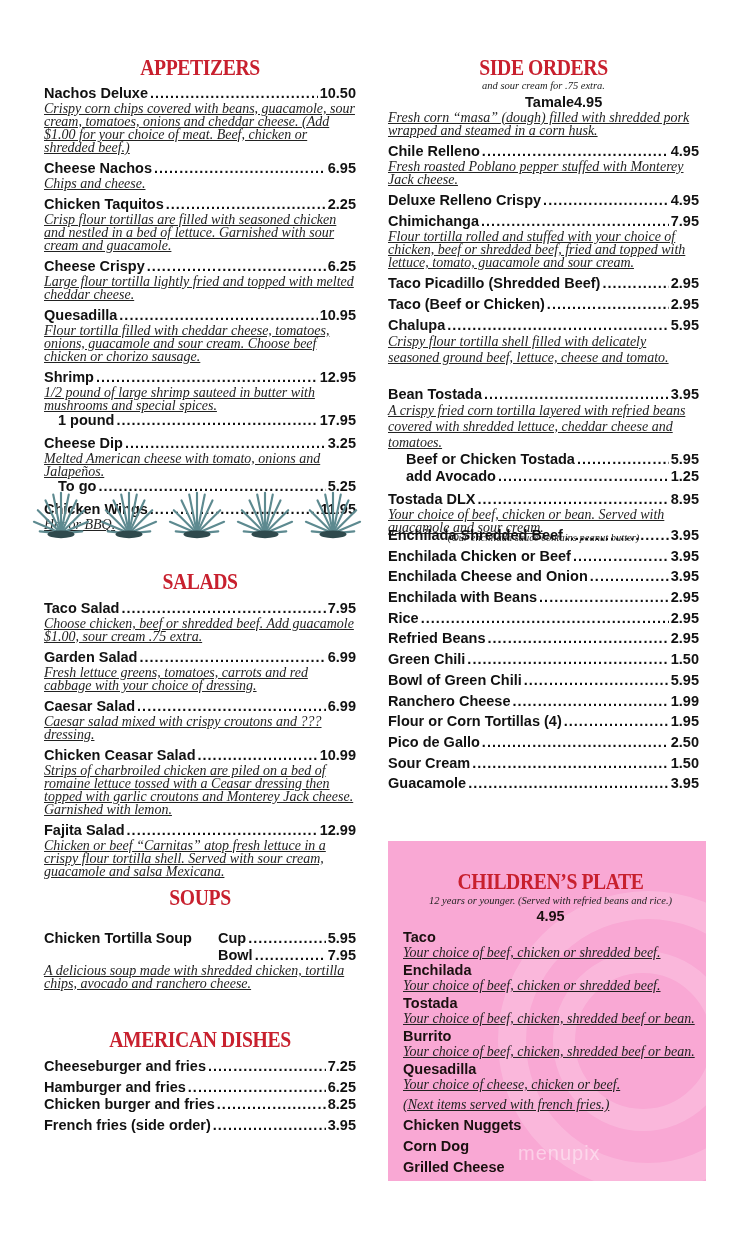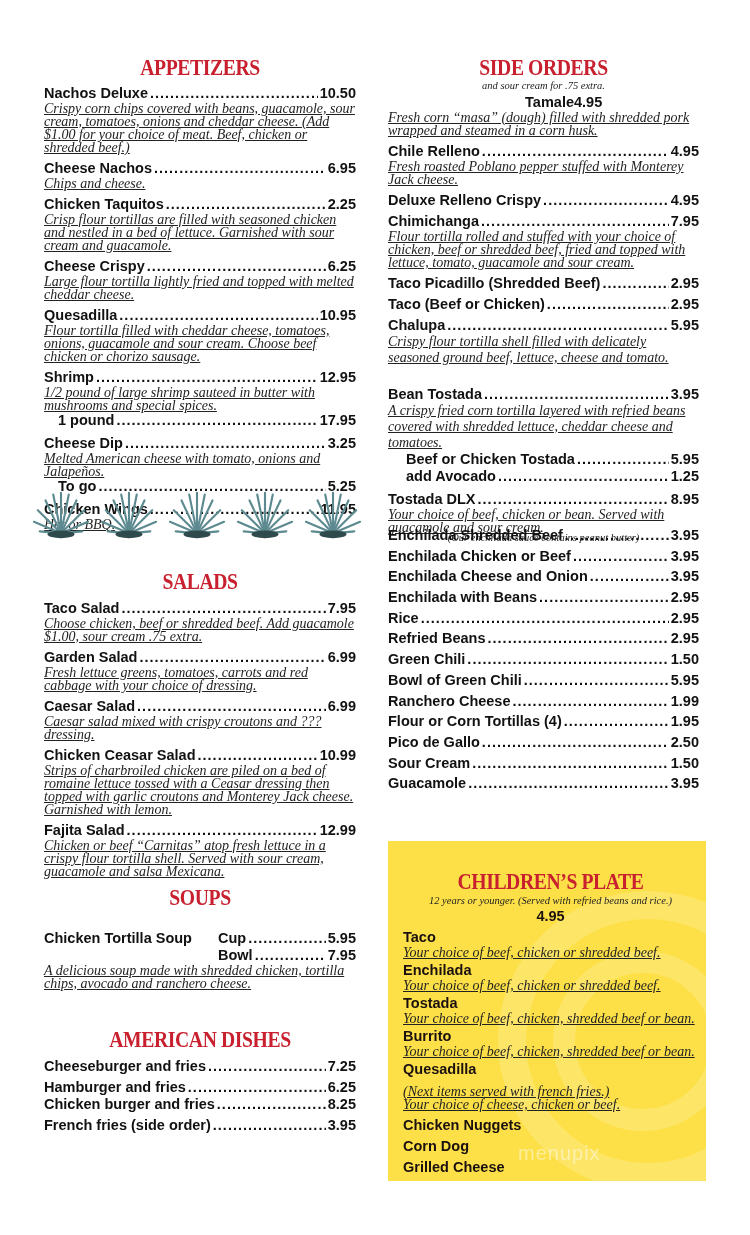--- a/index.html
+++ b/index.html
@@ -12,21 +12,21 @@
   .item-row .name{flex:0 0 auto;}
   .item-row .dots{flex:1 1 auto;overflow:hidden;margin:0 2px;}
   .item-row .dots::after{content:"........................................................................................................................................";letter-spacing:1px;}
   .item-row .price{flex:0 0 auto;}
   .desc{font-family:"Liberation Serif",serif;font-style:italic;font-size:14px;line-height:13px;color:#222;text-decoration:underline;}
   .indent{padding-left:14px;}
   .indent2{padding-left:18px;}
   .note{font-family:"Liberation Serif",serif;font-style:italic;font-size:10.5px;line-height:13px;text-align:center;color:#222;}
   .agaves{position:absolute;left:32px;top:488px;width:330px;height:55px;display:flex;justify-content:space-between;}
   .agave{width:58px;height:52px;}
-  .kids{position:absolute;left:388px;top:841px;width:318px;height:340px;background:#fde047;overflow:hidden;}
+  .kids{position:absolute;left:388px;top:841px;width:318px;height:340px;background:#f9a8d4;overflow:hidden;}
   .kids .swirl{position:absolute;left:110px;top:50px;width:300px;height:300px;border-radius:50%;border:28px solid rgba(255,255,255,0.18);box-sizing:border-box;}
   .kids .swirl2{position:absolute;left:165px;top:110px;width:180px;height:180px;border-radius:50%;border:22px solid rgba(255,255,255,0.18);box-sizing:border-box;}
   .kids .inner{position:absolute;left:15px;top:0;width:295px;}
   .kids .kname{font-weight:bold;font-size:14.5px;line-height:17px;color:#1a1010;}
   .watermark{position:absolute;left:518px;top:1142px;font-size:20px;color:rgba(255,255,255,0.45);font-family:"Liberation Sans",sans-serif;letter-spacing:1px;}
   .soup-row{display:flex;font-weight:bold;font-size:14.5px;line-height:17px;white-space:nowrap;}
 </style>
 </head>
 <body>
 
@@ -412,21 +412,21 @@
     <div style="margin-top:4px;">
       <div class="kname">Taco</div>
       <div class="desc">Your choice of beef, chicken or shredded beef.</div>
       <div class="kname" style="margin-top:3px">Enchilada</div>
       <div class="desc">Your choice of beef, chicken or shredded beef.</div>
       <div class="kname" style="margin-top:3px">Tostada</div>
       <div class="desc">Your choice of beef, chicken, shredded beef or bean.</div>
       <div class="kname" style="margin-top:3px">Burrito</div>
       <div class="desc">Your choice of beef, chicken, shredded beef or bean.</div>
       <div class="kname" style="margin-top:3px">Quesadilla</div>
+      <div class="desc">Your choice of cheese, chicken or beef.</div>
       <div class="desc" style="margin-top:7px">(Next items served with french fries.)</div>
-      <div class="desc">Your choice of cheese, chicken or beef.</div>
       <div class="kname" style="margin-top:6px">Chicken Nuggets</div>
       <div class="kname" style="margin-top:4px">Corn Dog</div>
       <div class="kname" style="margin-top:4px">Grilled Cheese</div>
     </div>
   </div>
 </div>
 <div class="watermark">menupix</div>
 
 </body></html>

